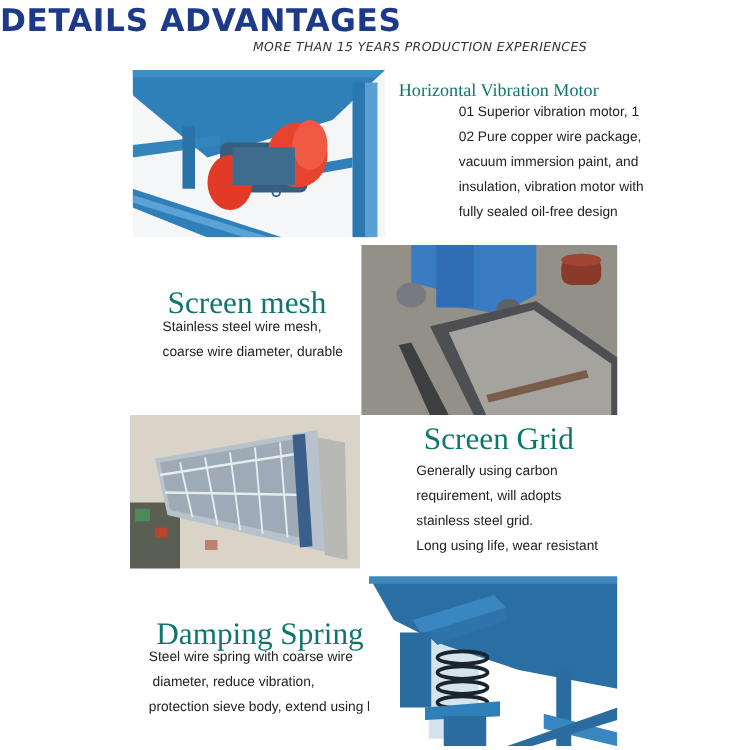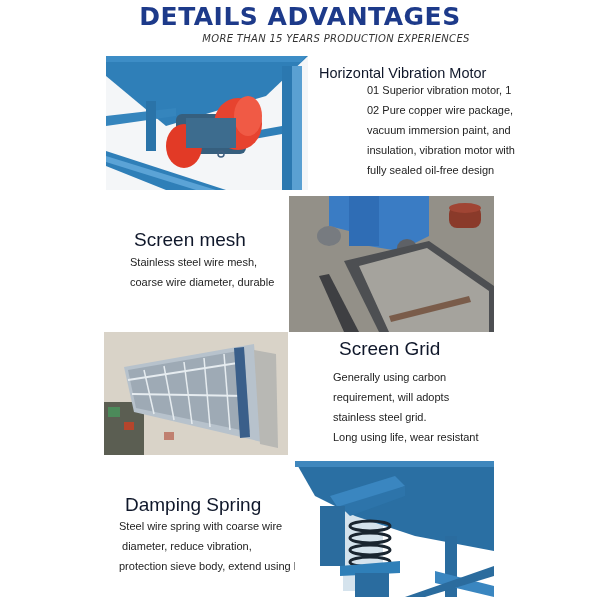--- a/index.html
+++ b/index.html
@@ -2,32 +2,32 @@
 <html><head>
 <meta charset="utf-8">
 <style>
   html, body { margin:0; padding:0; }
   body {
     width:600px; height:600px; background:#ffffff; position:relative; overflow:hidden;
     font-family:"Liberation Sans", sans-serif; color:#222;
   }
   .abs { position:absolute; }
   .title {
-    left:0; top:2px; width:600px; text-align:center;
+    left:0; top:2px; width:600px; 
     font-family:"DejaVu Sans", sans-serif; font-weight:bold;
     font-size:25px; color:#1d3a8a; letter-spacing:0.5px;
   }
   .subtitle {
     left:0; top:33px; width:600px; text-align:center;
     font-family:"DejaVu Sans", sans-serif; font-style:italic;
     font-size:10px; color:#333; letter-spacing:0.3px;padding-left:36px;
   }
-  .heading { color:#0f172a; font-family:Liberation Sans, sans-serif; }
+  .heading { color:#0f766e; font-family:Liberation Serif, serif; }
   .h-small { font-size:14.5px; }
-  .h-large { font-size:19px; }
+  .h-large { font-size:25px; }
   .body-text { font-size:11px; line-height:20px; color:#222; }
   .photo { overflow:hidden; }
   .photo svg { display:block; width:100%; height:100%; }
 </style>
 </head>
 <body>
 
 <div class="abs title">DETAILS ADVANTAGES</div>
 <div class="abs subtitle">MORE THAN 15 YEARS PRODUCTION EXPERIENCES</div>
 

